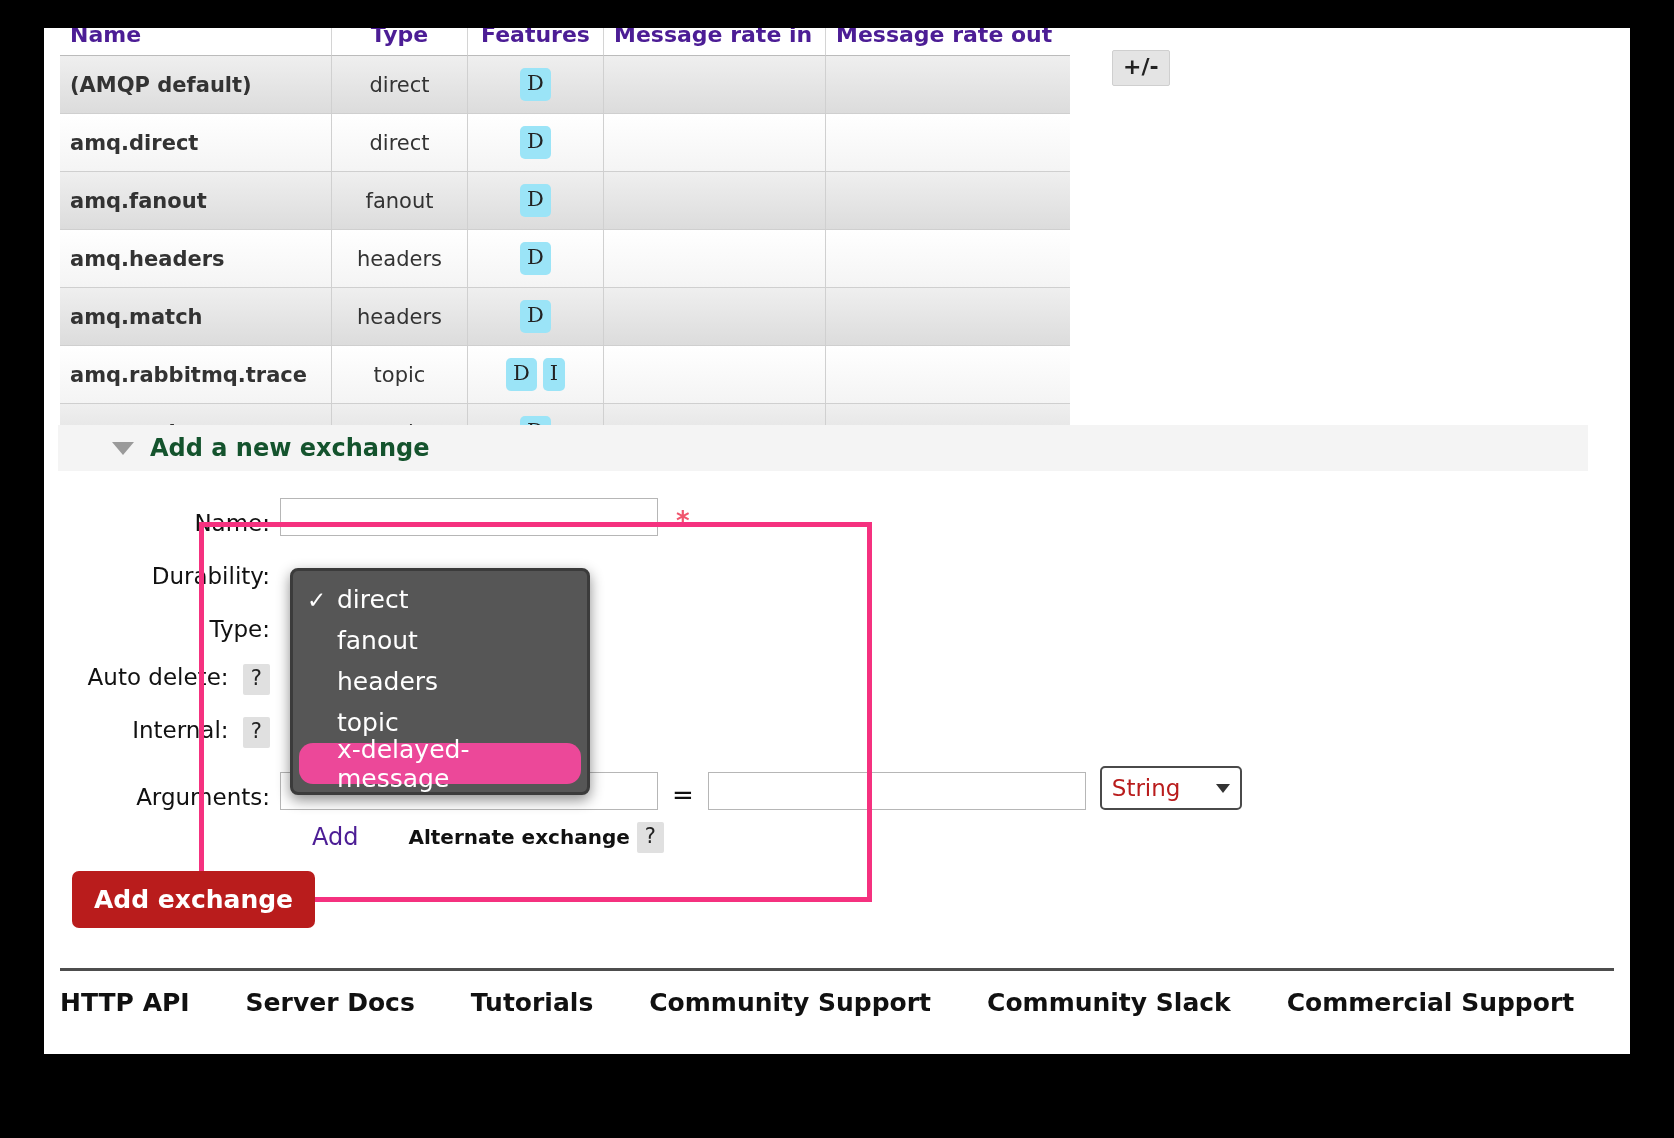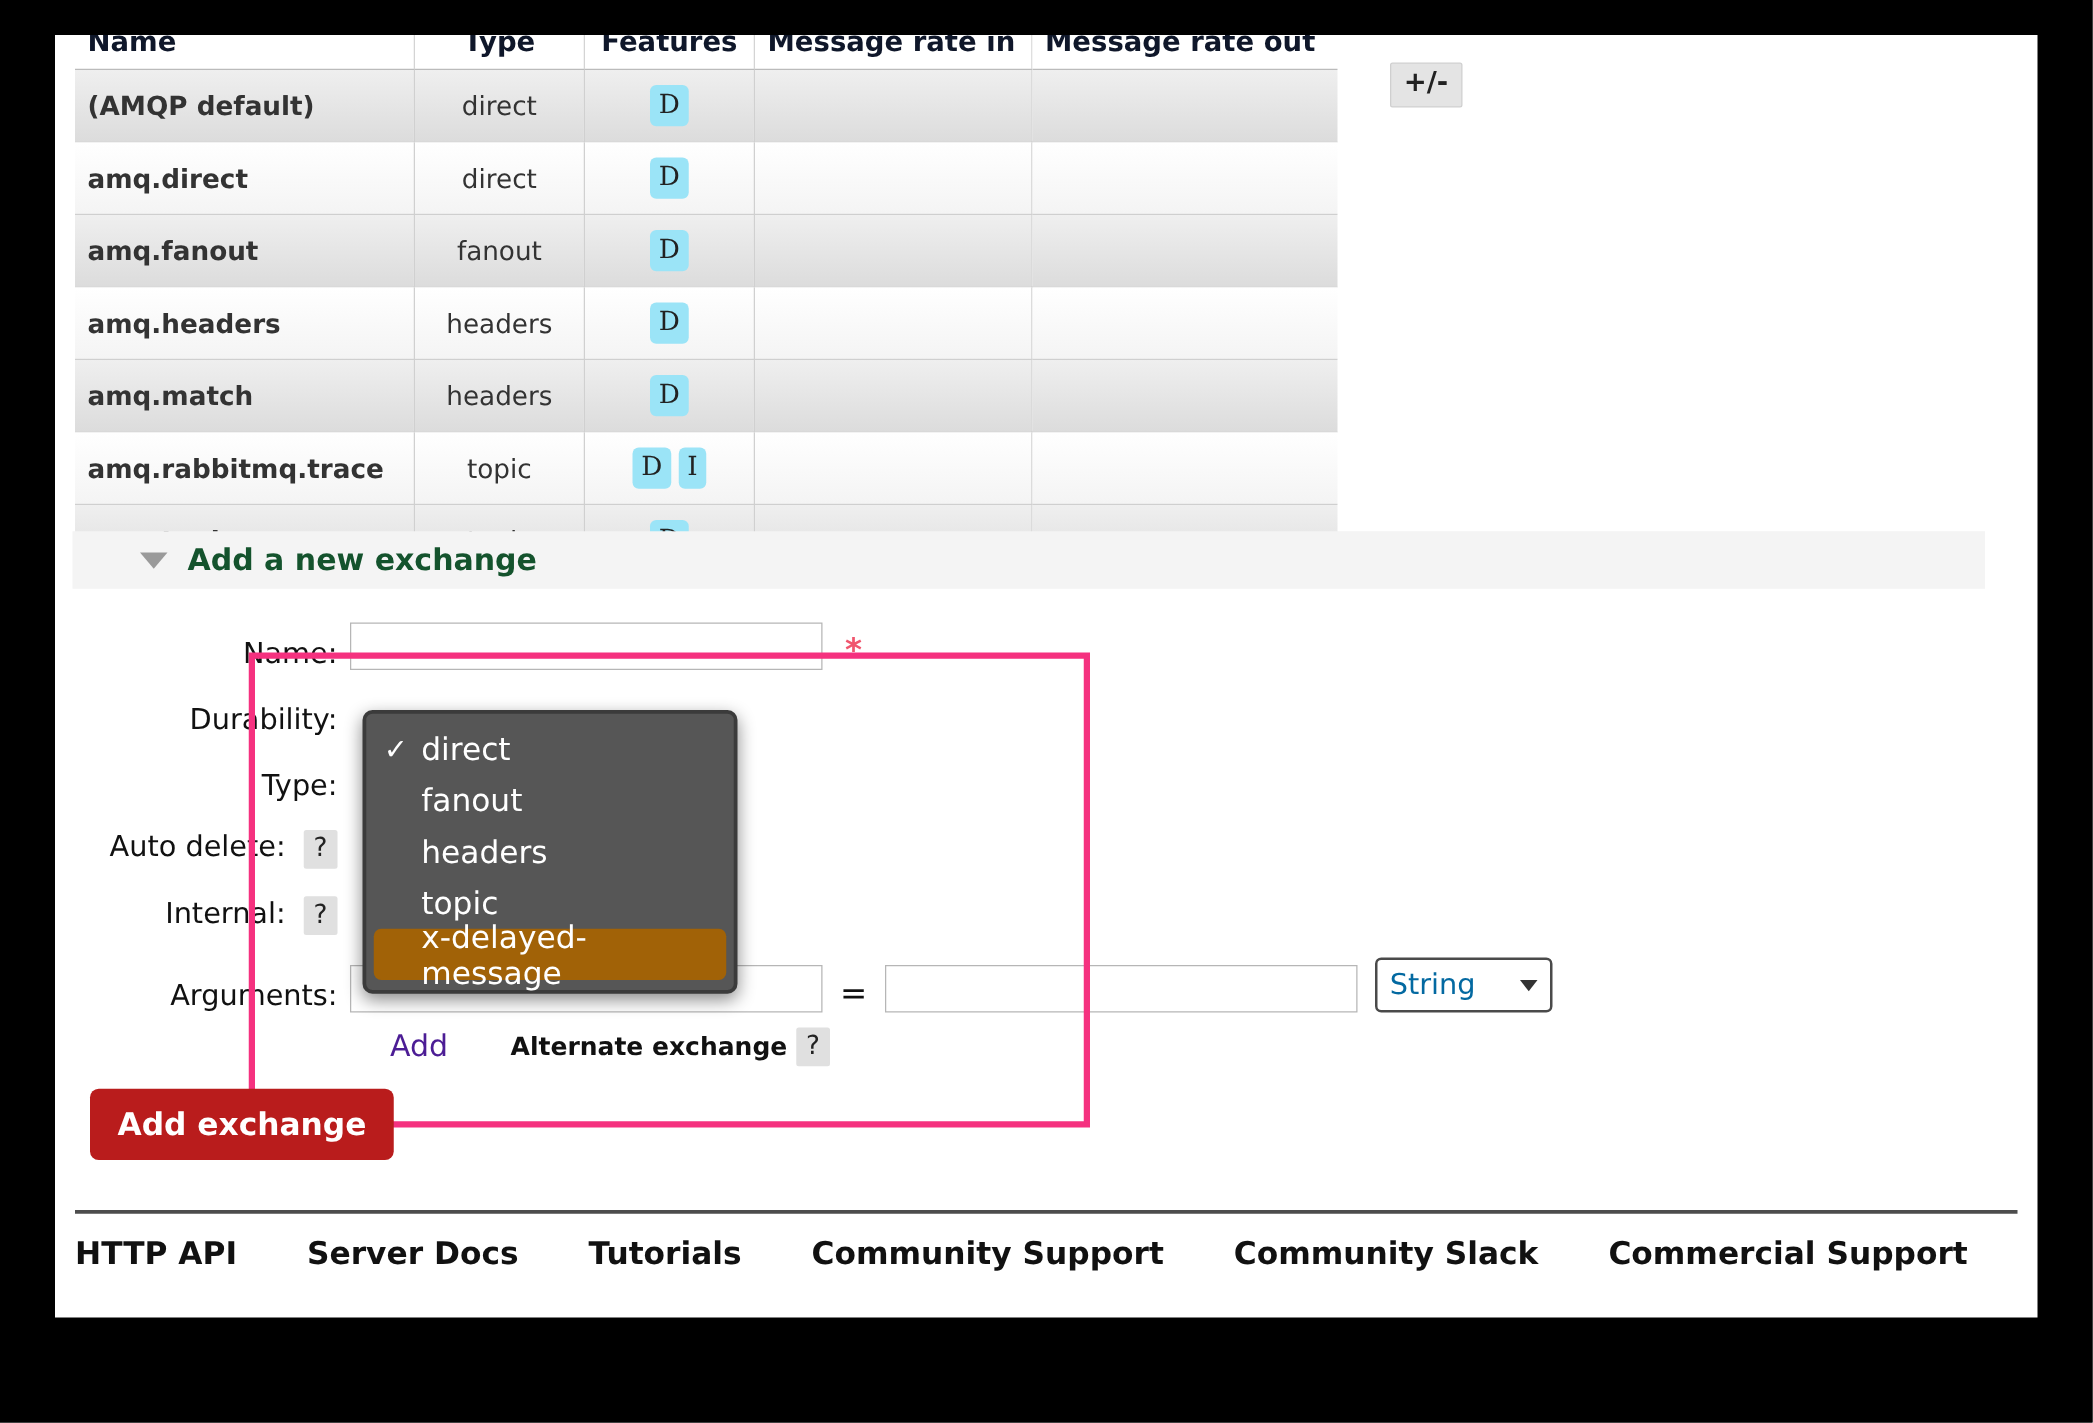--- a/index.html
+++ b/index.html
@@ -26,21 +26,21 @@
   }
   table.exchanges {
     border-collapse: separate;
     border-spacing: 0;
     width: 1010px;
     table-layout: fixed;
   }
   table.exchanges th {
     font-size: 22px;
     font-weight: bold;
-    color: #0f172a;
+    color: #4c1d95;
     text-align: left;
     padding: 6px 10px 8px 10px;
     background: #fff;
     border-bottom: 1px solid #bbb;
     border-right: 1px solid #d4d4d4;
     white-space: nowrap;
   }
   table.exchanges th.center { text-align: center; }
   table.exchanges th:last-child { border-right: none; }
   table.exchanges td {
@@ -171,21 +171,21 @@
     width: 142px;
     height: 44px;
     border: 2px solid #4a4a4a;
     border-radius: 5px;
     background: #fff;
     display: flex;
     align-items: center;
     justify-content: space-between;
     padding: 0 10px;
     font-size: 23px;
-    color: #0369a1;
+    color: #b91c1c;
   }
   .caret {
     width: 0; height: 0;
     border-left: 7px solid transparent;
     border-right: 7px solid transparent;
     border-top: 9px solid #333;
   }
 
   
   #addrow {
@@ -230,21 +230,22 @@
   .dd-item {
     display: flex;
     align-items: center;
     height: 41px;
     font-size: 25px;
     color: #ffffff;
     padding-left: 8px;
     border-radius: 6px;
   }
   .dd-item.selected-row {
-    background: #a16207;
+    background: #ec4899;
+    border-radius: 14px;
   }
   .dd-check {
     width: 30px;
     font-size: 23px;
     color: #fff;
     flex: 0 0 30px;
   }
 
   
   #add-exchange-btn {

